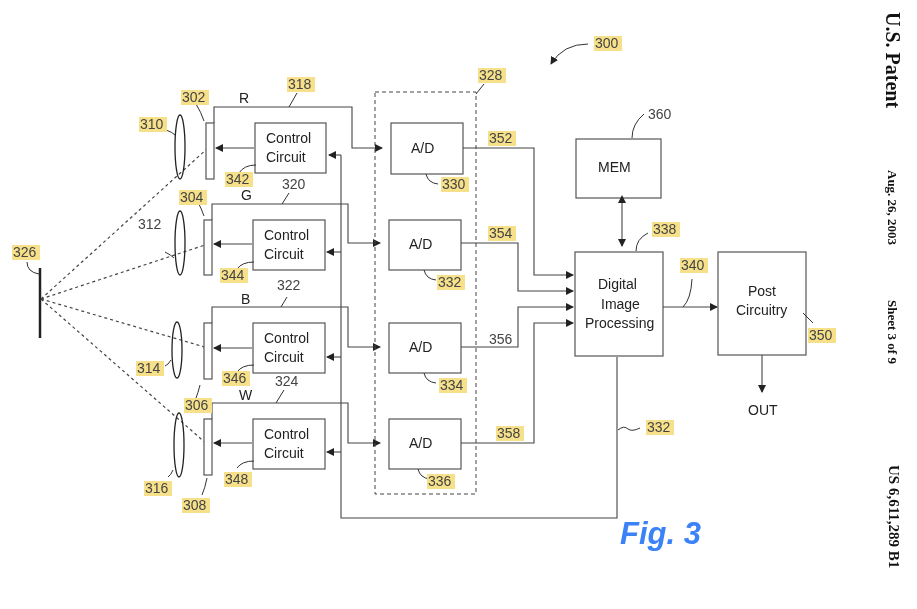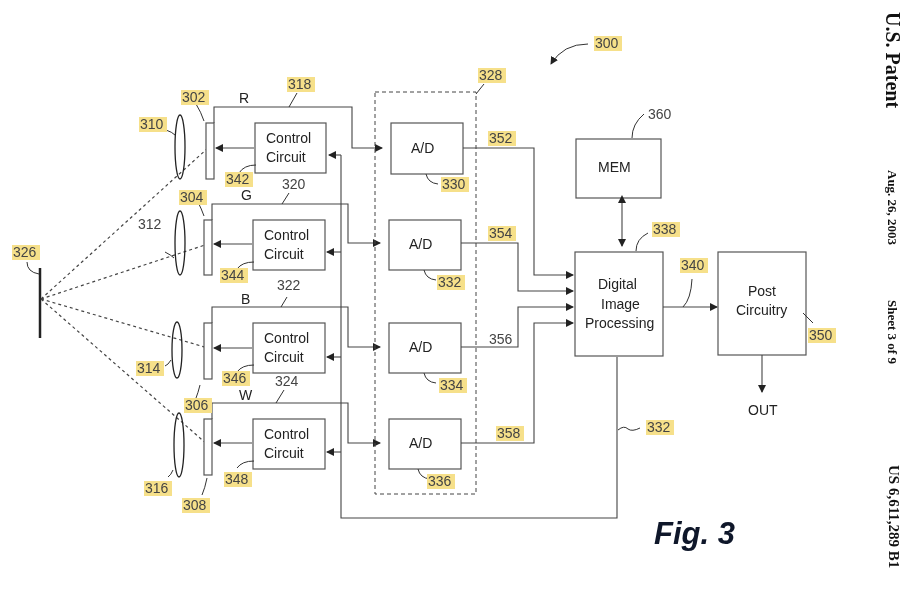--- a/index.html
+++ b/index.html
@@ -8,21 +8,21 @@
   svg text { font-family:"Liberation Sans", sans-serif; fill:#222; }
   .box { fill:#fff; stroke:#555; stroke-width:1.2; }
   .wire { fill:none; stroke:#444; stroke-width:1.1; }
   .dash { fill:none; stroke:#444; stroke-width:1.2; stroke-dasharray:3 3; }
   .dashbox { fill:none; stroke:#444; stroke-width:1; stroke-dasharray:4 3; }
   .lead { fill:none; stroke:#333; stroke-width:1; }
   .hl { fill:#f6e08a; }
   .ref { font-size:14px; fill:#444; }
   .boxtxt { font-size:14px; fill:#222; }
   .side { position:absolute; font-family:"Liberation Serif", serif; font-weight:bold; color:#111; white-space:nowrap; transform-origin:left top; transform:rotate(90deg); }
-  .fig { position:absolute; left:654px; top:516px; font-family:"Liberation Sans", sans-serif; font-weight:bold; font-style:italic; font-size:31px; color:#0f172a; }
+  .fig { position:absolute; left:620px; top:516px; font-family:"Liberation Sans", sans-serif; font-weight:bold; font-style:italic; font-size:31px; color:#3b82f6; }
 </style>
 </head>
 <body>
 
 <svg id="diagram" width="917" height="609" viewBox="0 0 917 609">
   <defs>
     <marker id="arr" markerWidth="8" markerHeight="8" refX="7" refY="4" orient="auto" markerUnits="userSpaceOnUse">
       <path d="M0,0 L8,4 L0,8 z" fill="#222"></path>
     </marker>
     <marker id="arrs" markerWidth="8" markerHeight="8" refX="1" refY="4" orient="auto-start-reverse" markerUnits="userSpaceOnUse">

